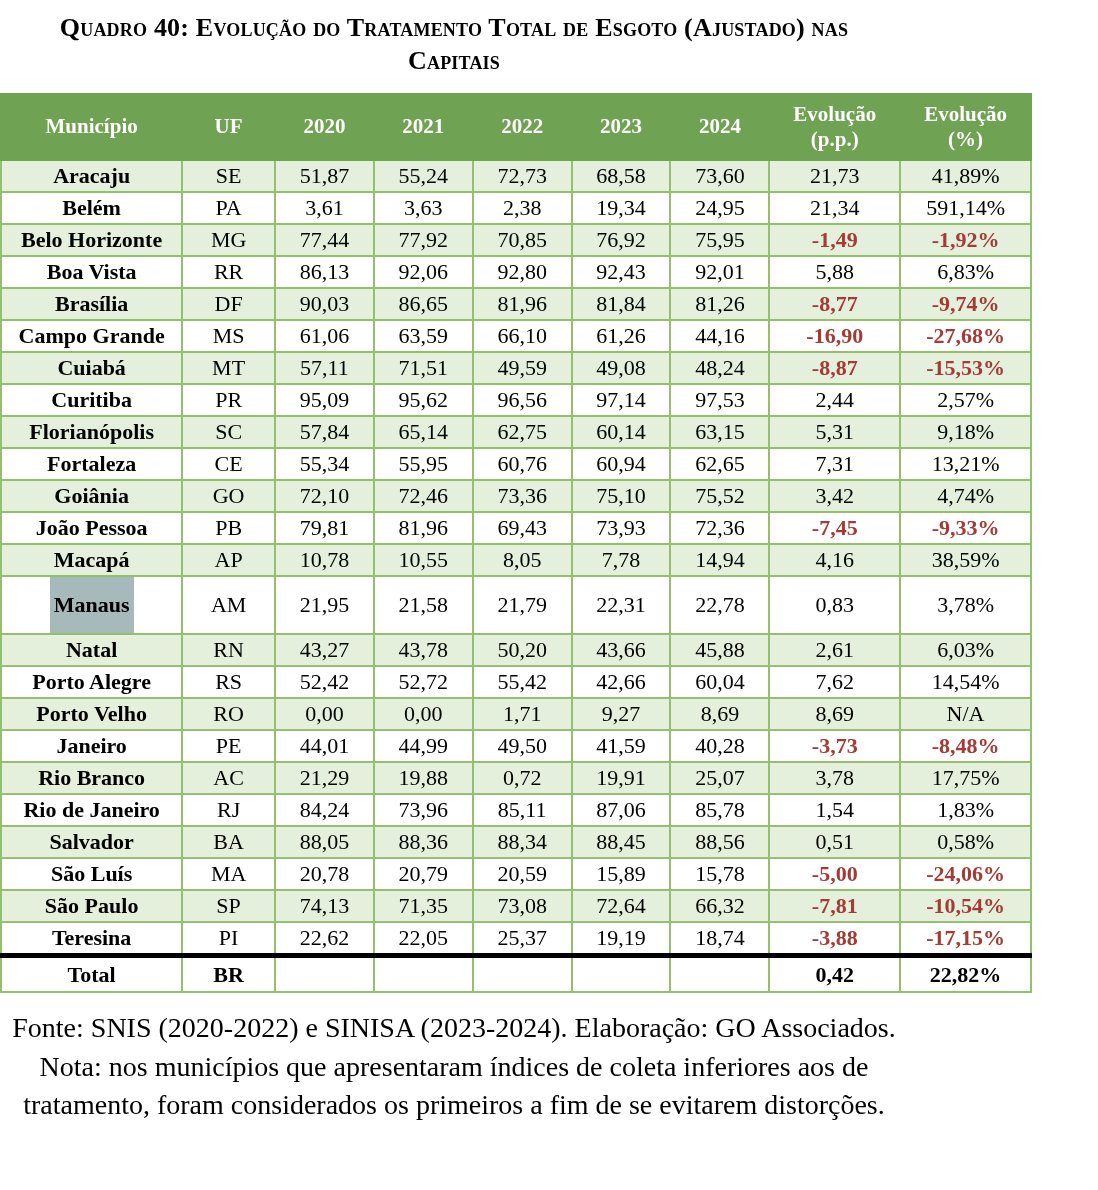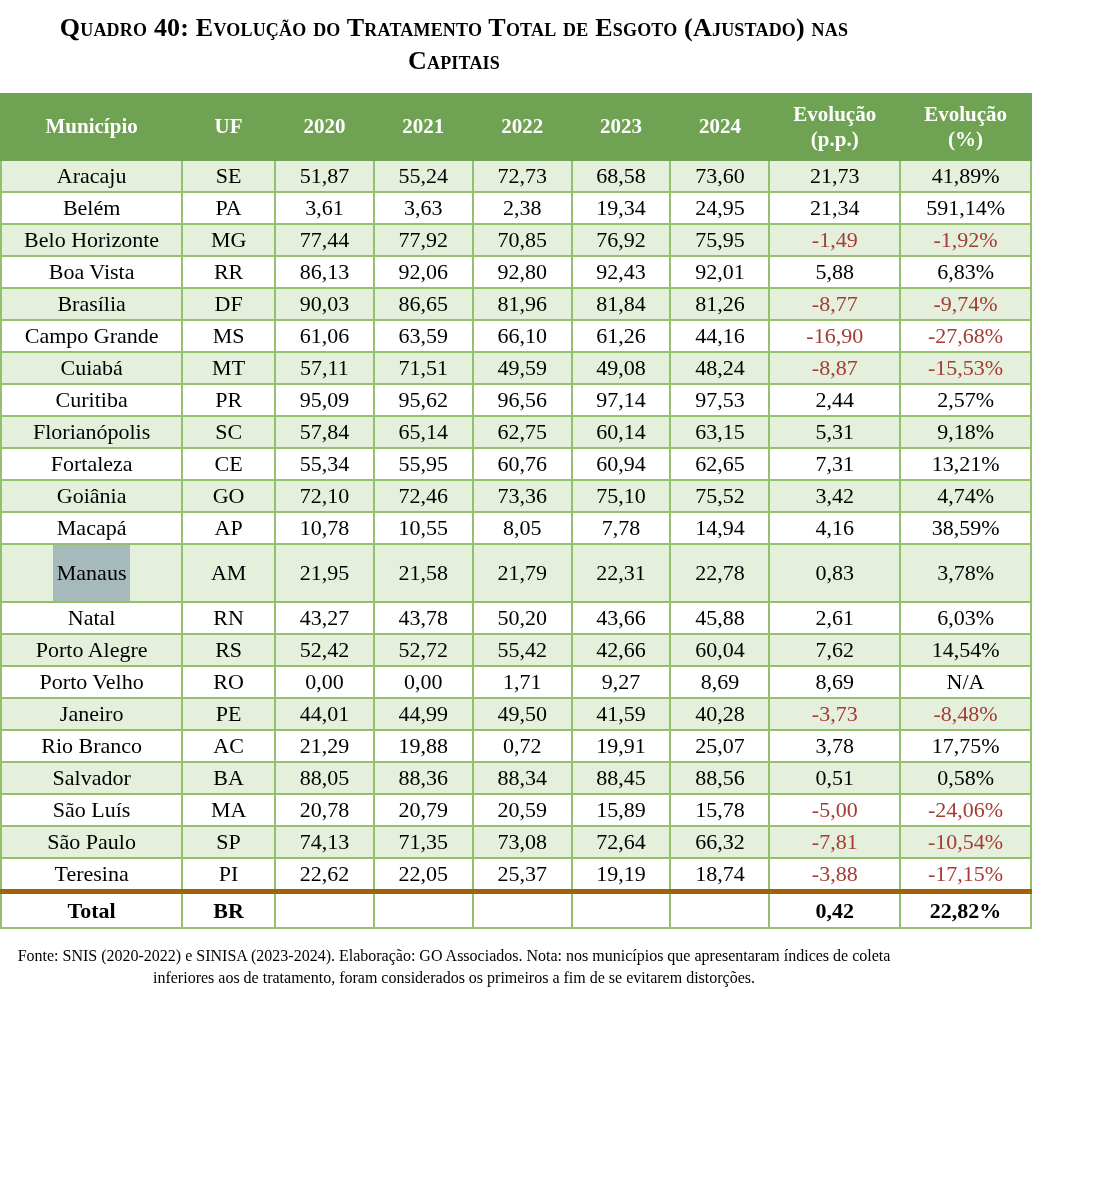--- a/index.html
+++ b/index.html
@@ -48,38 +48,38 @@
     background: #ffffff;
     font-size: 22px;
     height: 30px;
     padding: 0 3px;
     text-align: center;
     vertical-align: middle;
     white-space: nowrap;
     overflow: hidden;
   }
   tbody.rows tr:nth-child(odd) td { background: #e4f0db; }
-  td.muni { font-weight: normal; }
-  td.neg  { color: #a43b35; }
+  td.muni { font-weight: bold; }
+  td.neg  { color: #a43b35; font-weight: bold; }
   .hl {
     background: #a6babc;
     padding: 15px 4px;
     display: inline-block;
   }
   tfoot.total tr td {
-    border-top: 5px solid #a16207;
+    border-top: 5px solid #000000;
     background: #ffffff;
     font-weight: bold;
     height: 33px;
   }
   .footer-note {
     max-width: 1046px;
     margin: 6px auto 0 auto;
     text-align: center;
-    font-size: 16px;
+    font-size: 28px;
     line-height: 1.38;
   }
 </style>
 </head>
 <body>
 
 <div class="page">
 
   <div class="title">Quadro 40: Evolução do Tratamento Total de Esgoto (Ajustado) nas Capitais</div>
 
@@ -224,20 +224,31 @@
           <td>GO</td>
           <td>72,10</td>
           <td>72,46</td>
           <td>73,36</td>
           <td>75,10</td>
           <td>75,52</td>
           <td>3,42</td>
           <td>4,74%</td>
         </tr>
         <tr>
+          <td class="muni"><span>João Pessoa</span></td>
+          <td>PB</td>
+          <td>79,81</td>
+          <td>81,96</td>
+          <td>69,43</td>
+          <td>73,93</td>
+          <td>72,36</td>
+          <td class="neg">-7,45</td>
+          <td class="neg">-9,33%</td>
+        </tr>
+        <tr>
           <td class="muni"><span>Macapá</span></td>
           <td>AP</td>
           <td>10,78</td>
           <td>10,55</td>
           <td>8,05</td>
           <td>7,78</td>
           <td>14,94</td>
           <td>4,16</td>
           <td>38,59%</td>
         </tr>
@@ -301,20 +312,31 @@
           <td>AC</td>
           <td>21,29</td>
           <td>19,88</td>
           <td>0,72</td>
           <td>19,91</td>
           <td>25,07</td>
           <td>3,78</td>
           <td>17,75%</td>
         </tr>
         <tr>
+          <td class="muni"><span>Rio de Janeiro</span></td>
+          <td>RJ</td>
+          <td>84,24</td>
+          <td>73,96</td>
+          <td>85,11</td>
+          <td>87,06</td>
+          <td>85,78</td>
+          <td>1,54</td>
+          <td>1,83%</td>
+        </tr>
+        <tr>
           <td class="muni"><span>Salvador</span></td>
           <td>BA</td>
           <td>88,05</td>
           <td>88,36</td>
           <td>88,34</td>
           <td>88,45</td>
           <td>88,56</td>
           <td>0,51</td>
           <td>0,58%</td>
         </tr>

